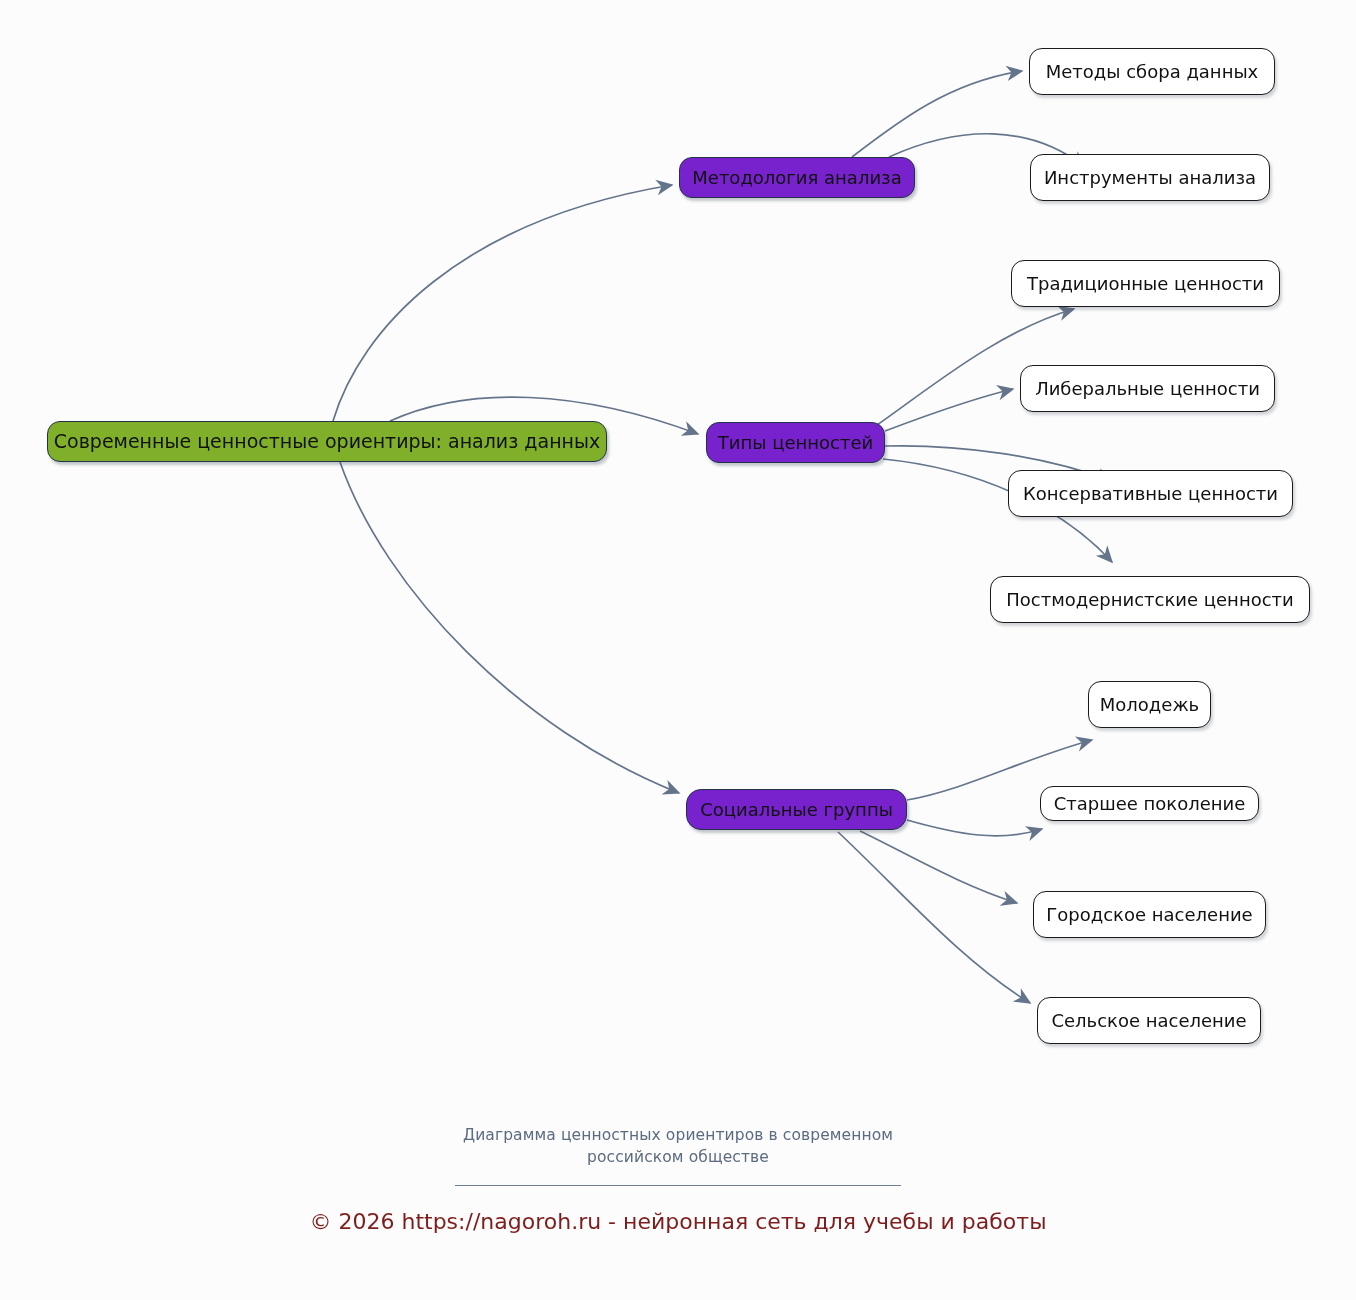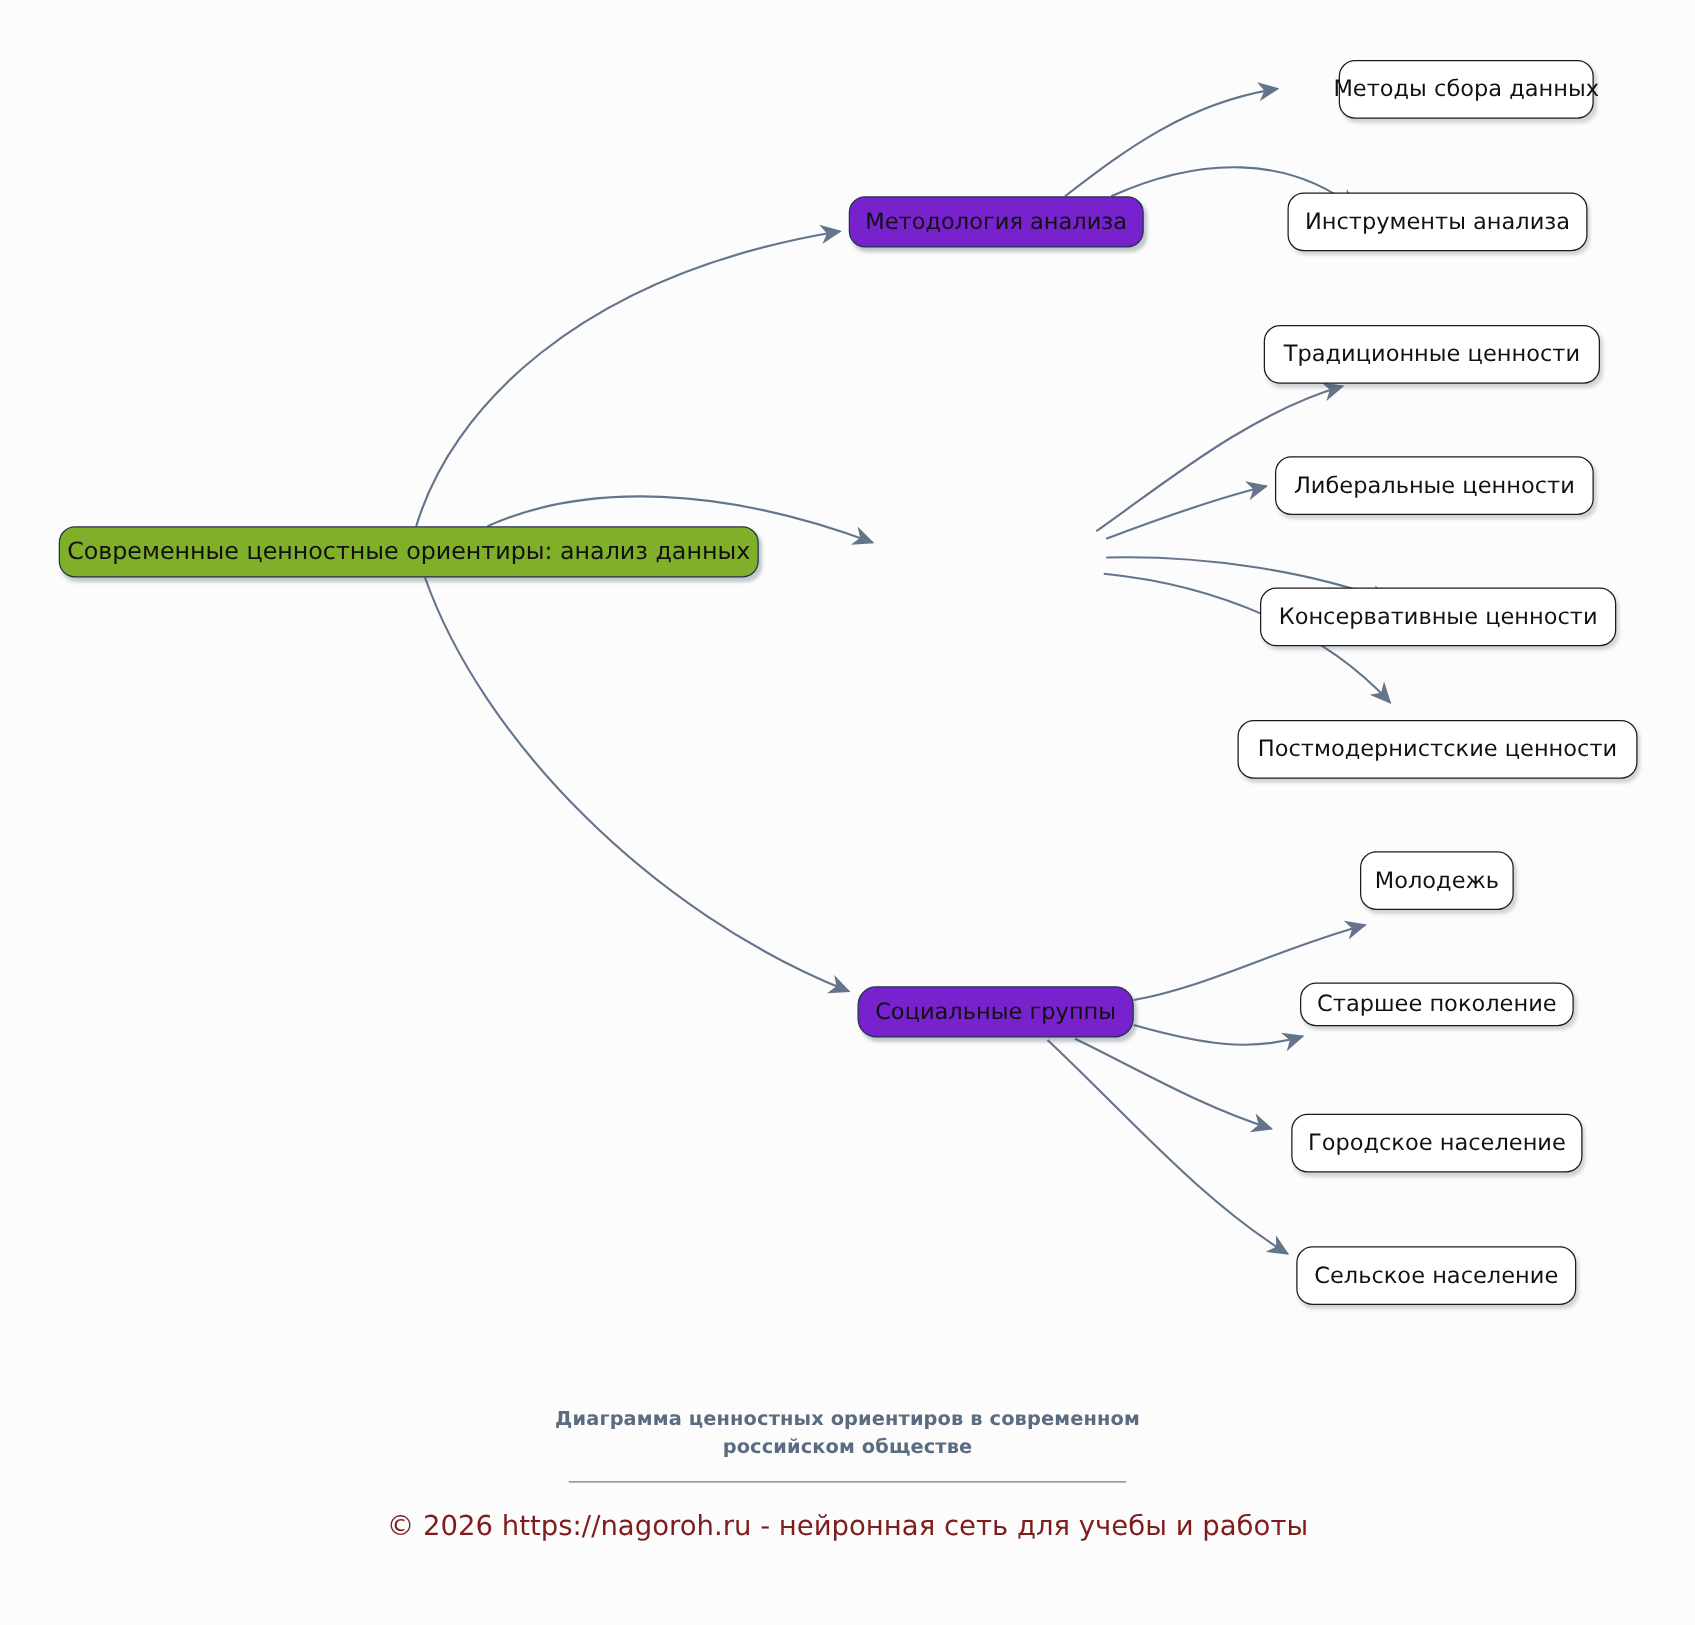--- a/index.html
+++ b/index.html
@@ -80,21 +80,21 @@
   #caption-block {
     position: absolute;
     left: 0;
     top: 1124px;
     width: 1356px;
     text-align: center;
     z-index: 4;
   }
   #caption-title {
     font-size: 15.5px;
-    font-weight: bold;
+    font-weight: normal;
     color: #5b6b80;
     line-height: 1.42;
     letter-spacing: 0.1px;
   }
   #caption-divider {
     width: 446px;
     height: 0;
     margin: 17px auto 0 auto;
     border-top: 1.4px solid #6d7d91;
   }
@@ -141,28 +141,31 @@
   </svg>
 
   <div class="node node-root" style="left:47px; top:421px; width:560px; height:41px;">
     <span class="node-label">Современные ценностные ориентиры: анализ данных</span>
   </div>
 
   <div class="node node-branch" style="left:679px; top:157px; width:236px; height:41px;">
     <span class="node-label">Методология анализа</span>
   </div>
 
-  <div class="node node-leaf" style="left:1071px; top:48px; width:204px; height:47px;">
+  <div class="node node-leaf" style="left:1029px; top:48px; width:246px; height:47px;">
     <span class="node-label">Методы сбора данных</span>
   </div>
 
   <div class="node node-leaf" style="left:1030px; top:154px; width:240px; height:47px;">
     <span class="node-label">Инструменты анализа</span>
   </div>
 
+  <div class="node node-branch" style="left:706px; top:422px; width:179px; height:41px;">
+    <span class="node-label">Типы ценностей</span>
+  </div>
 
   <div class="node node-leaf" style="left:1011px; top:260px; width:269px; height:47px;">
     <span class="node-label">Традиционные ценности</span>
   </div>
 
   <div class="node node-leaf" style="left:1008px; top:470px; width:285px; height:47px;">
     <span class="node-label">Консервативные ценности</span>
   </div>
 
   <div class="node node-leaf" style="left:1020px; top:365px; width:255px; height:47px;">

